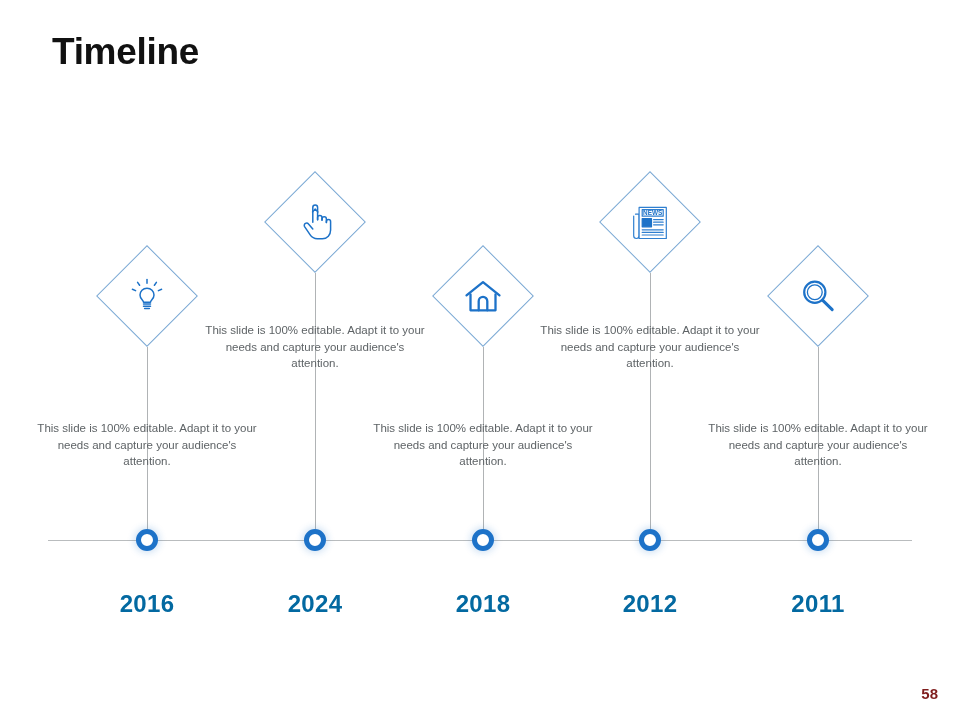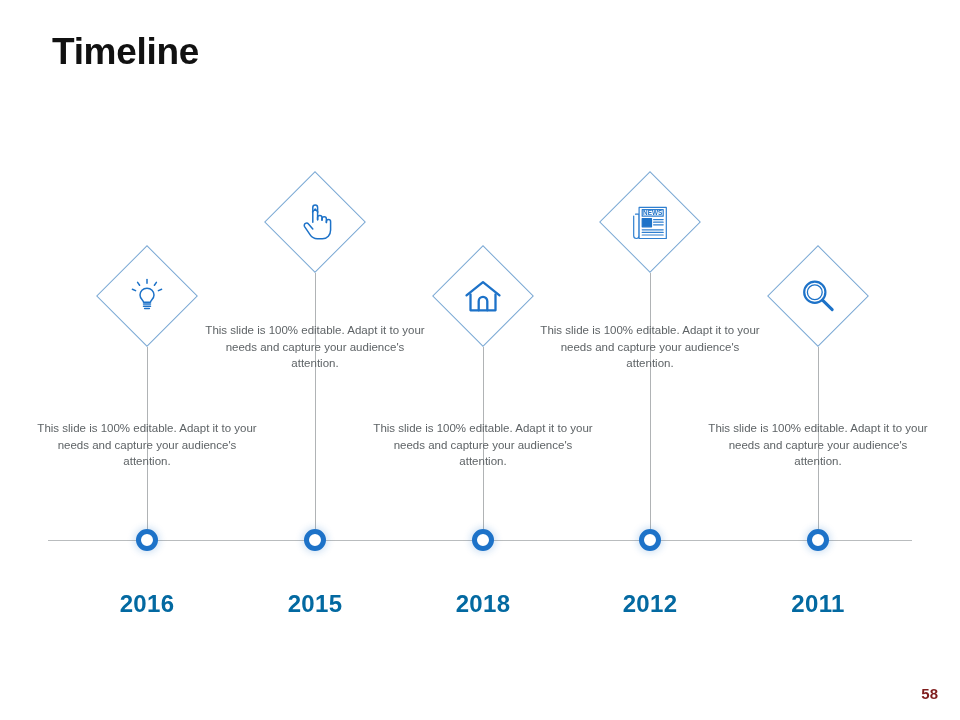--- a/index.html
+++ b/index.html
@@ -173,21 +173,21 @@
           <svg width="36" height="40" viewBox="0 0 36 40" fill="none" stroke="#1d72c8" stroke-width="1.5" stroke-linecap="round" stroke-linejoin="round">
         <path d="M15.8 20.2V5.4a2.4 2.4 0 0 1 4.8 0v12.3"></path>
         <path d="M20.6 17.7v-2.1a2.2 2.2 0 0 1 4.4 0v2.4"></path>
         <path d="M25 18.2v-1.3a2.2 2.2 0 0 1 4.4 0v3.6"></path>
         <path d="M29.4 20.6v-.9a2.1 2.1 0 0 1 4.2 0v8.4c0 4.7-3.3 8.7-8.2 8.7h-5.1c-3.6 0-5.6-1.6-7.3-4.1l-5.4-8.1a2.3 2.3 0 0 1 .8-3.2 2.4 2.4 0 0 1 3.1.6l4.3 5"></path>
         <path d="M15.5 9.9 18.2 7l2.7 2.9" stroke-width="1.4"></path>
       </svg>
         </div>
         <div class="milestone-text" style="top: 322px;">This slide is 100% editable. Adapt it to your needs and capture your audience's attention.</div>
         <div class="marker-ring"></div>
-        <div class="year-label">2015</div>
+        <div class="year-label">2024</div>
       </div>
       <div class="milestone" style="left: 483px;">
         <div class="stem" style="top: 347px; height: 182px;"></div>
         <div class="diamond" style="top: 260px;"></div>
         <div class="diamond-icon" style="top: 260px;">
           <svg width="40" height="36" viewBox="0 0 40 36" fill="none" stroke="#1d72c8" stroke-width="2.3" stroke-linecap="round" stroke-linejoin="round">
         <path d="M3.5 17.3 20 4.2l16.5 13.1"></path>
         <path d="M7.5 16.3v16h25v-16"></path>
         <path d="M15.7 32.3v-9.1a4.3 4.3 0 0 1 8.6 0v9.1"></path>
       </svg>

